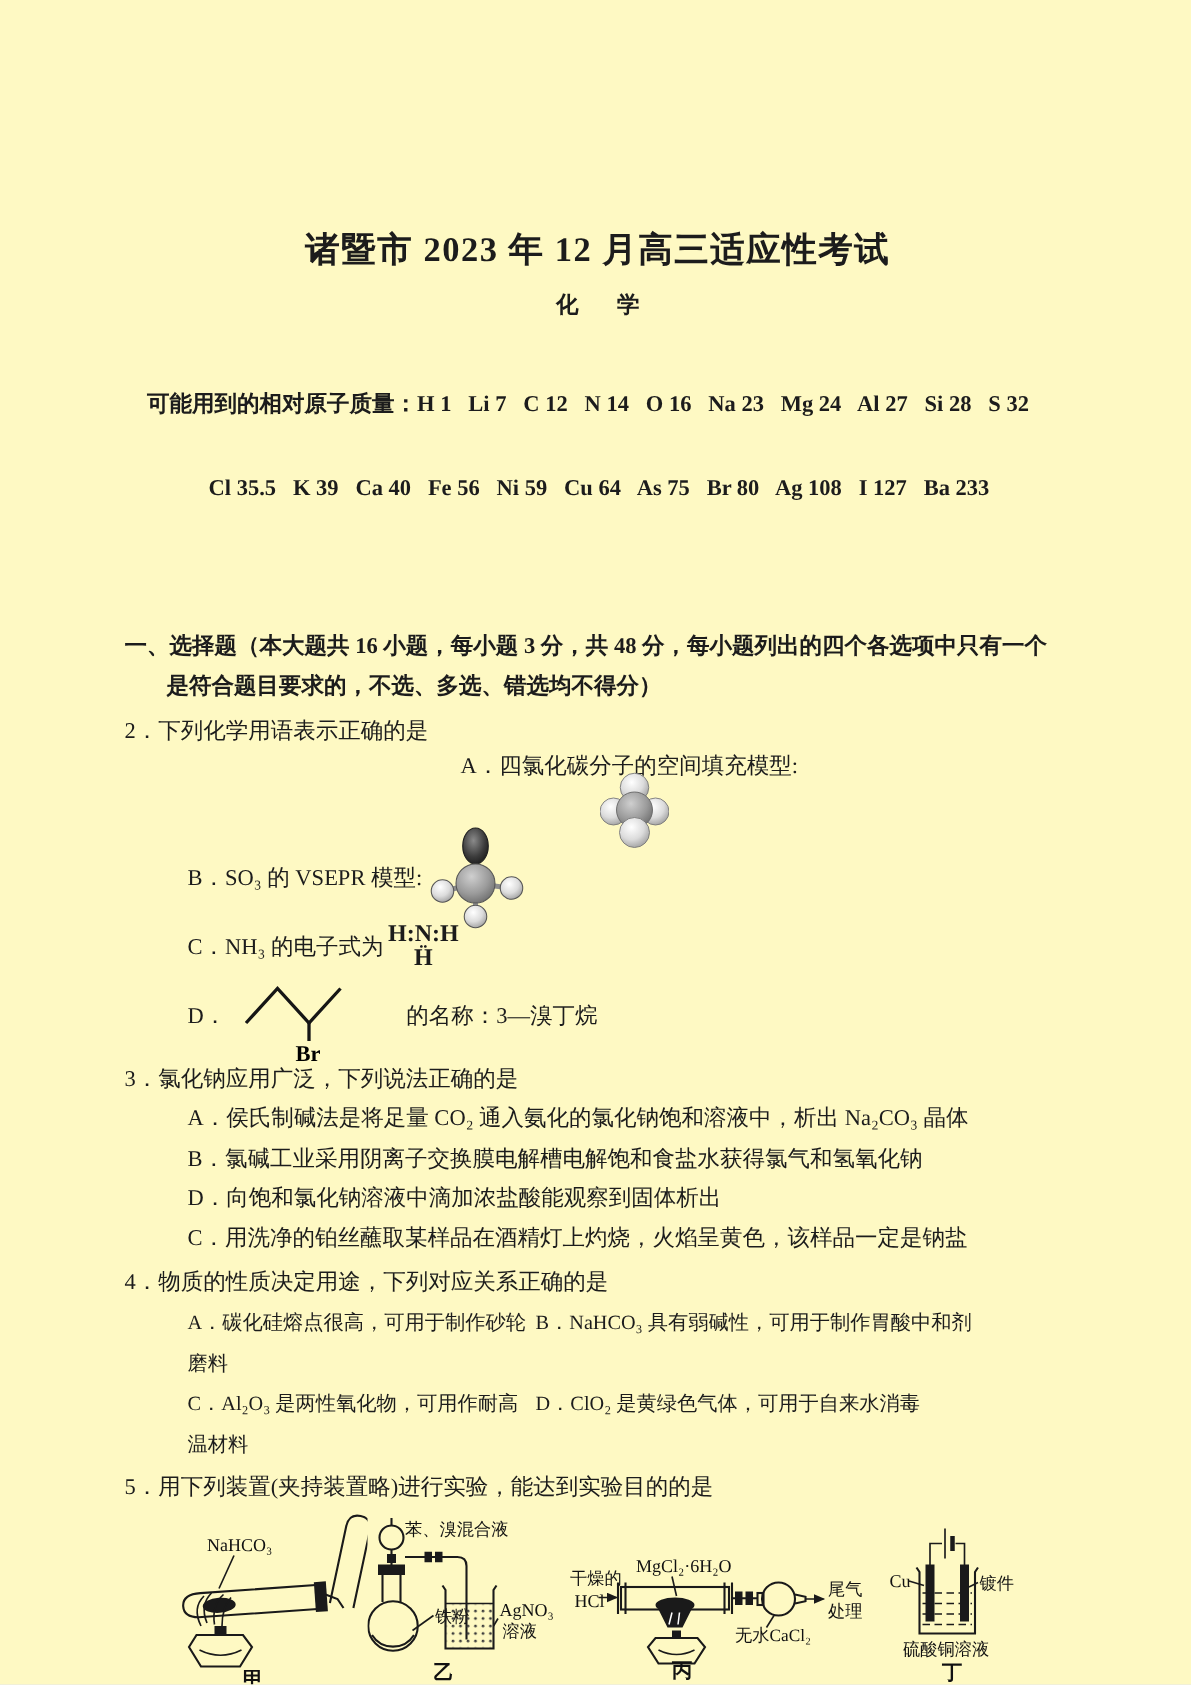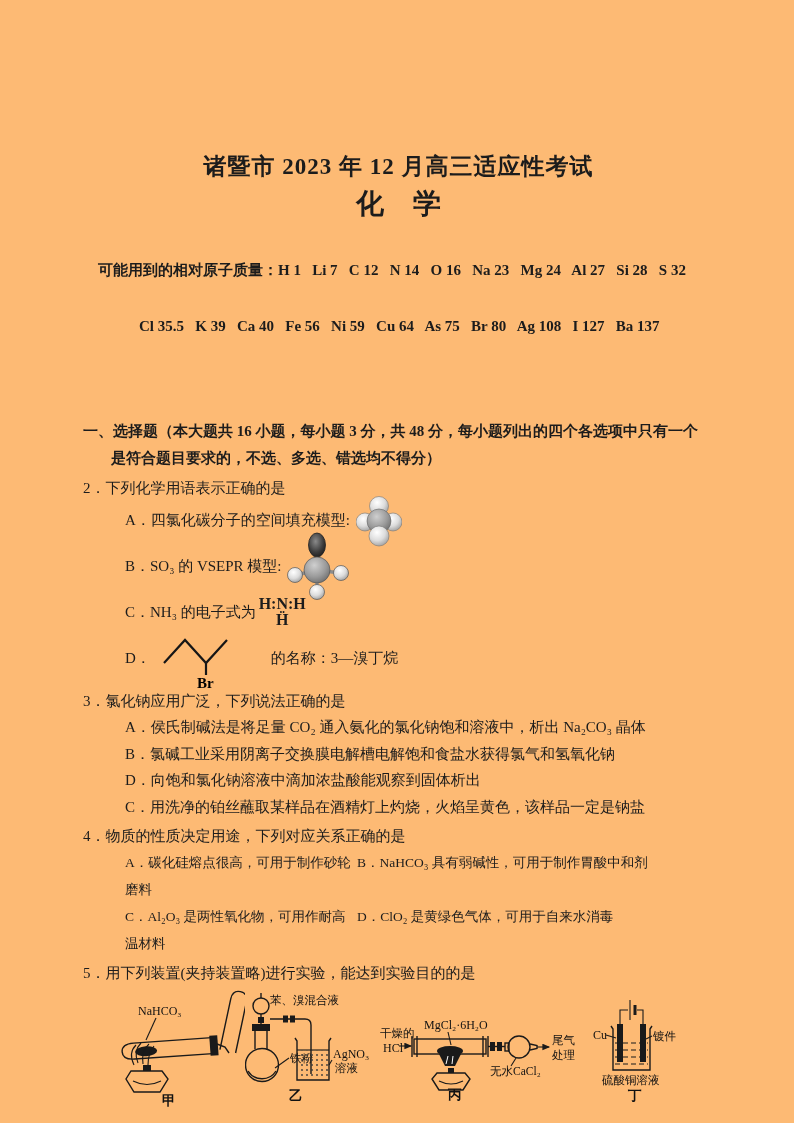--- a/index.html
+++ b/index.html
@@ -1,41 +1,41 @@
 <!DOCTYPE html>
 <html><head>
 <meta charset="utf-8">
 <style>
   html,body { margin:0; padding:0; background:#e8e8e8; }
   .page {
     position:relative; width:794px; height:1123px; margin:0 auto;
-    background:#fdba74; color:#1c1c1c; overflow:hidden;
+    background:#fef9c3; color:#1c1c1c; overflow:hidden;
     font-family:"Liberation Serif","DejaVu Serif",serif;
     font-size:15px;
   }
   .content { padding:150px 80px 0 83px; }
 
   .title  { font-size:23px; font-weight:bold; text-align:center; letter-spacing:1px; line-height:34px; }
-  .subject{ font-size:28px; font-weight:bold; text-align:center; word-spacing:22px; line-height:32px; margin-top:4px; }
+  .subject{ font-size:15px; font-weight:bold; text-align:center; word-spacing:22px; line-height:32px; margin-top:4px; }
 
   .atomic { margin-top:8px; font-weight:600; line-height:28px; white-space:pre-wrap; }
   .am-line2 { padding-left:56px; white-space:pre-wrap; }
 
   .section-head { margin-top:22px; font-weight:bold; line-height:27px; }
   .sec-line2 { padding-left:28px; }
 
   .question { margin-top:3px; }
   .stem { line-height:26px; }
 
   .q1-options { padding-left:42px; line-height:26px; }
   .q1col { display:inline-block; }
   .q1col.c1 { width:117px; } .q1col.c2 { width:111px; } .q1col.c3 { width:114px; }
 
   .q2row { display:flex; align-items:center; padding-left:42px; }
-  .q2row.ra { min-height:38px; } .q2row.rb { min-height:48px; }
+  .q2row.ra { min-height:38px;flex-direction:column; } .q2row.rb { min-height:48px; }
   .q2row.rc { min-height:38px; } .q2row.rd { min-height:52px; }
   .mol { flex:0 0 auto; }
   .mol.ccl4 { margin:-6px 0 -8px 6px; }
   .mol.so3  { margin:-9px 0 -11px 4px; }
   .lewis { display:inline-block; text-align:center; font-weight:600; font-size:16px; line-height:16px; margin-left:3px; }
   .lewis .lw-b { display:block; }
   .q2d-suffix { margin-left:26px; }
   .mol.butane { margin:-2px 0 -4px 8px; }
 
   .q3-options div { padding-left:42px; line-height:26.5px; }
@@ -82,21 +82,21 @@
 </svg>
 
 <div class="page">
  <div class="content">
 
   <div class="title">诸暨市 2023 年 12 月高三适应性考试</div>
   <div class="subject">化 学</div>
 
   <div class="atomic">
     <span>可能用到的相对原子质量：</span><span>H 1   Li 7   C 12   N 14   O 16   Na 23   Mg 24   Al 27   Si 28   S 32</span>
-    <div class="am-line2">Cl 35.5   K 39   Ca 40   Fe 56   Ni 59   Cu 64   As 75   Br 80   Ag 108   I 127   Ba 137</div>
+    <div class="am-line2">Cl 35.5   K 39   Ca 40   Fe 56   Ni 59   Cu 64   As 75   Br 80   Ag 108   I 127   Ba 233</div>
   </div>
 
   <div class="section-head">
     <div>一、选择题（本大题共 16 小题，每小题 3 分，共 48 分，每小题列出的四个各选项中只有一个</div>
     <div class="sec-line2">是符合题目要求的，不选、多选、错选均不得分）</div>
   </div>
 
 
   <div class="question">
     <div class="stem">2．下列化学用语表示正确的是</div>

